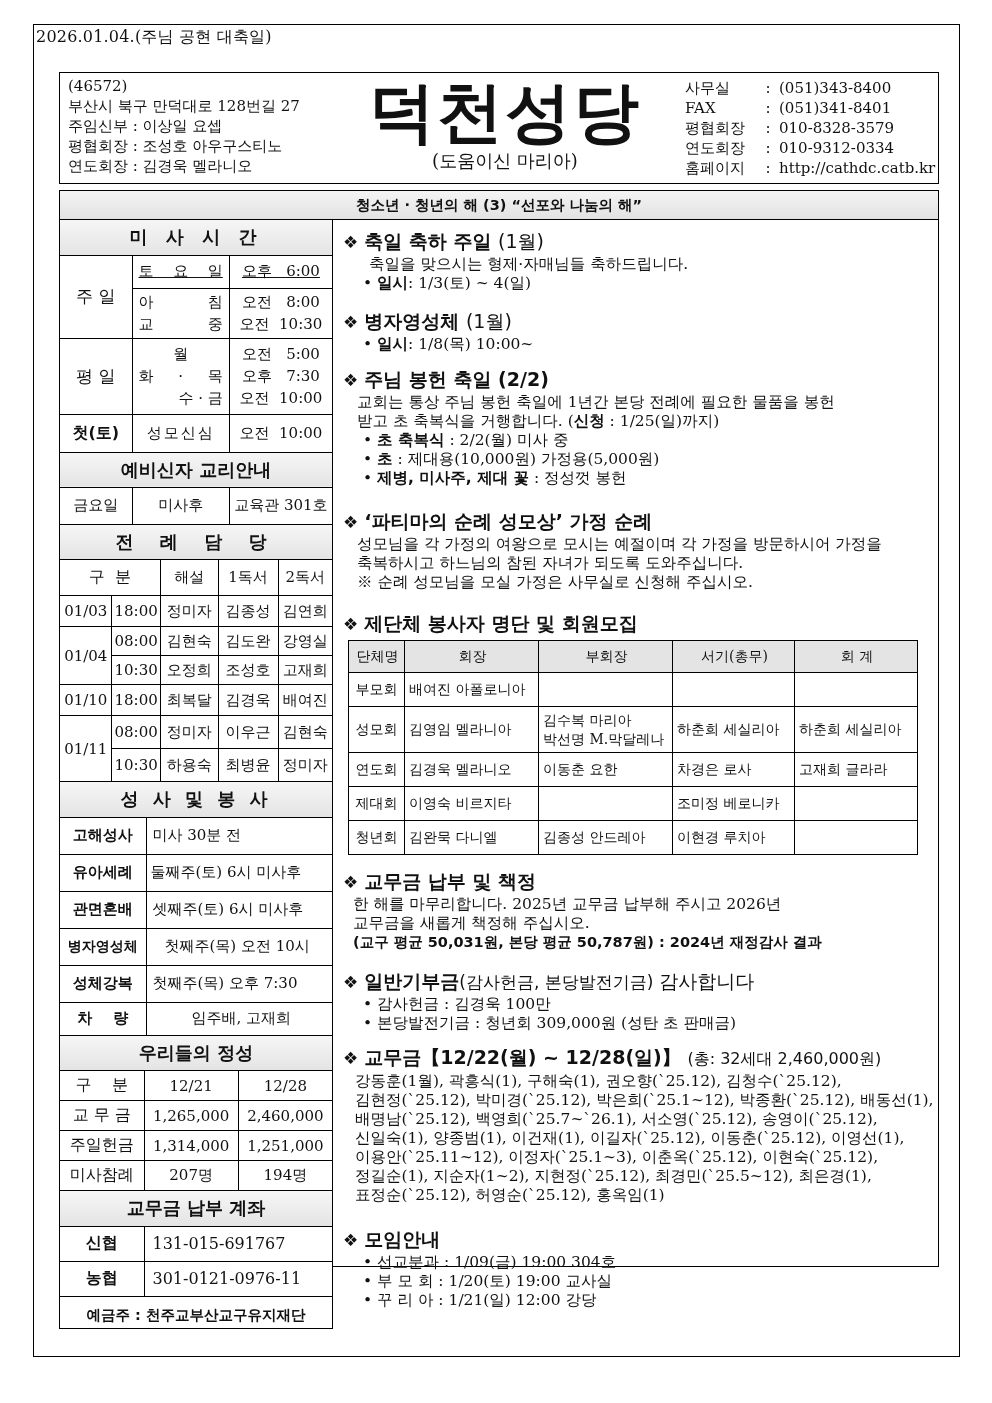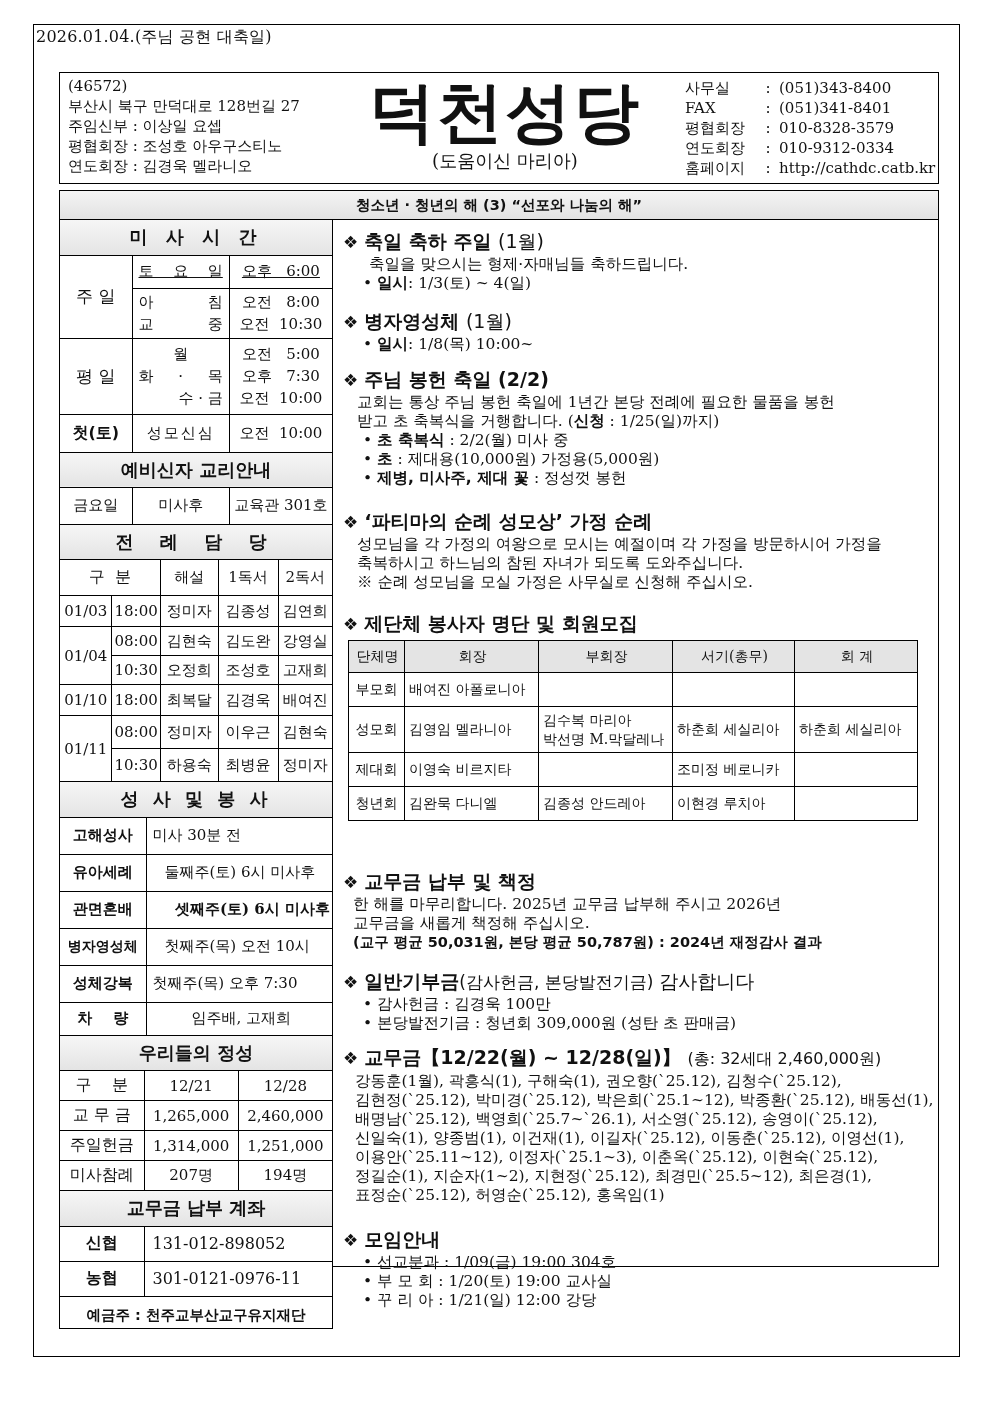--- a/index.html
+++ b/index.html
@@ -203,25 +203,25 @@
     <tbody>
         <tr>
           <td colspan="2" class="sec-h" style="border-top:none;letter-spacing:4px;">성 사 및 봉 사</td>
         </tr>
     <tr style="height:37px;">
           <td class="sans-b" style="width:86px;">고해성사</td>
           <td style="text-align:left;padding-left:6px;">미사 30분 전</td>
         </tr>
     <tr style="height:37px;">
           <td class="sans-b">유아세례</td>
-          <td style="text-align:left;padding-left:18px;">둘째주(토) 6시 미사후</td>
+          <td style="text-align:left;padding-left:4px;">둘째주(토) 6시 미사후</td>
         </tr>
     <tr style="height:37px;">
           <td class="sans-b">관면혼배</td>
-          <td style="text-align:right;padding-left:6px;font-weight:bold;">셋째주(토) 6시 미사후</td>
+          <td style="text-align:left;padding-left:6px;">셋째주(토) 6시 미사후</td>
         </tr>
     <tr style="height:37px;">
           <td class="sans-b" style="font-size:14px;">병자영성체</td>
           <td style="text-align:left;padding-left:18px;margin-left:44px;">첫째주(목) 오전 10시</td>
         </tr>
     <tr style="height:37px;">
           <td class="sans-b">성체강복</td>
           <td style="text-align:left;padding-left:6px;">첫째주(목) 오후 7:30</td>
         </tr>
     <tr style="height:33px;">
@@ -259,21 +259,21 @@
   </tbody>
     </table>
 
   <table class="lt">
     <tbody>
         <tr>
           <td colspan="2" class="sec-h" style="border-top:none;">교무금 납부 계좌</td>
         </tr>
     <tr style="height:35px;">
           <td style="width:84px;font-size:16px;" class="sans-b">신협</td>
-          <td style="text-align:left;padding-left:8px;font-size:16px;">131-012-898052</td>
+          <td style="text-align:left;padding-left:8px;font-size:16px;">131-015-691767</td>
         </tr>
     <tr style="height:35px;">
           <td style="font-size:16px;" class="sans-b">농협</td>
           <td style="text-align:left;padding-left:8px;font-size:16px;">301-0121-0976-11</td>
         </tr>
     <tr style="height:38px;">
           <td colspan="2" class="sans-b" style="font-size:14.5px;border-bottom:none;">예금주 : 천주교부산교구유지재단</td>
         </tr>
   </tbody>
     </table>
@@ -332,20 +332,27 @@
       <td class="nm">성모회</td>
       <td><span class="n">김영임</span> <span>멜라니아</span></td>
       <td style="line-height:19px;">
             <div><span class="n">김수복</span> <span>마리아</span></div>
             <div><span class="n">박선명</span> <span>M.막달레나</span></div>
           </td>
       <td><span class="n">하춘희</span> <span>세실리아</span></td>
       <td><span class="n">하춘희</span> <span>세실리아</span></td>
     </tr>
     <tr>
+      <td class="nm">연도회</td>
+      <td><span class="n">김경욱</span> <span>멜라니오</span></td>
+      <td><span class="n">이동춘</span> <span>요한</span></td>
+      <td><span class="n">차경은</span> <span>로사</span></td>
+      <td><span class="n">고재희</span> <span>글라라</span></td>
+    </tr>
+    <tr>
       <td class="nm">제대회</td>
       <td><span class="n">이영숙</span> <span>비르지타</span></td>
       <td></td>
       <td><span class="n">조미정</span> <span>베로니카</span></td>
       <td></td>
     </tr>
     <tr>
       <td class="nm">청년회</td>
       <td><span class="n">김완묵</span> <span>다니엘</span></td>
       <td><span class="n">김종성</span> <span>안드레아</span></td>

